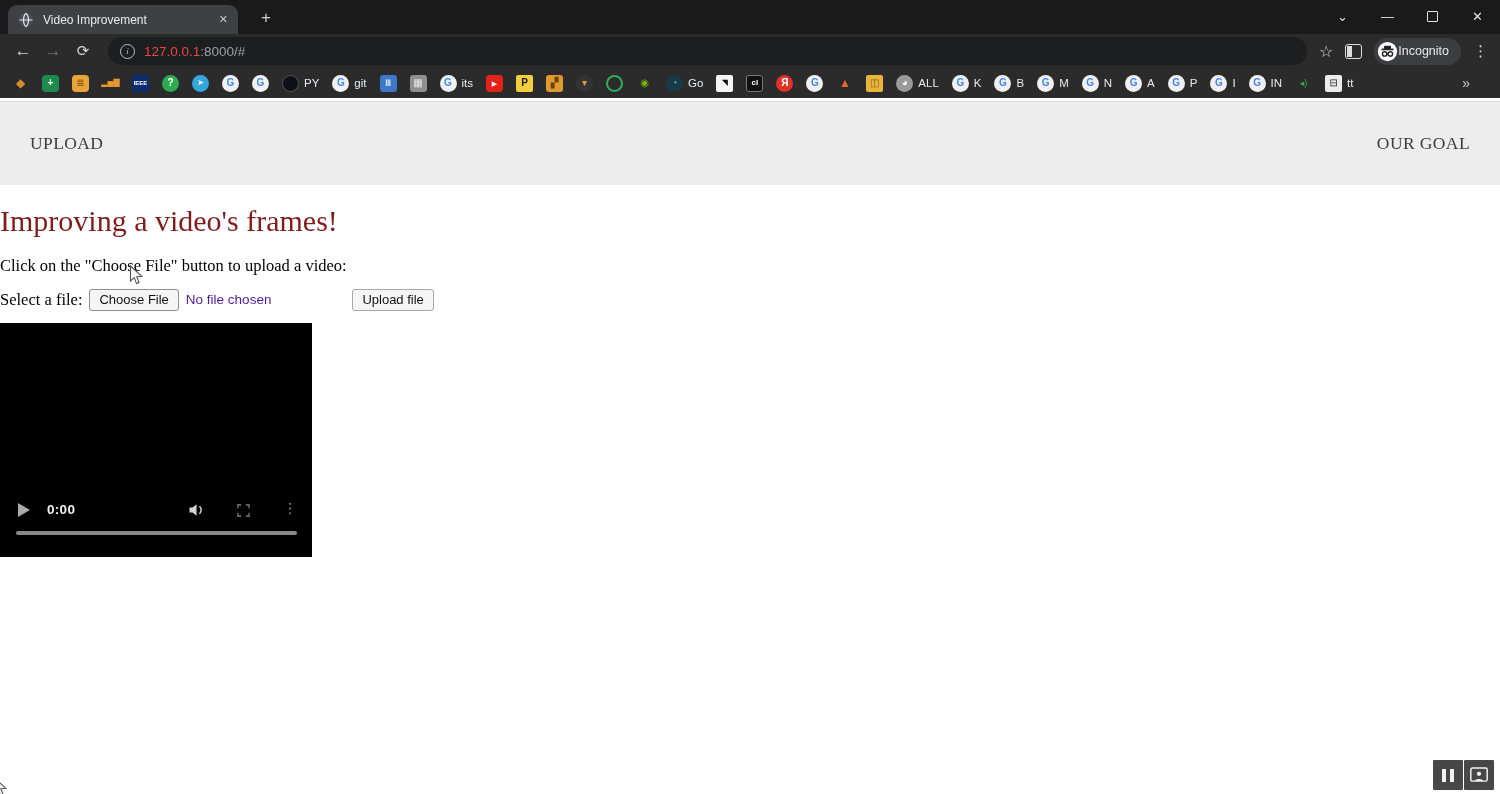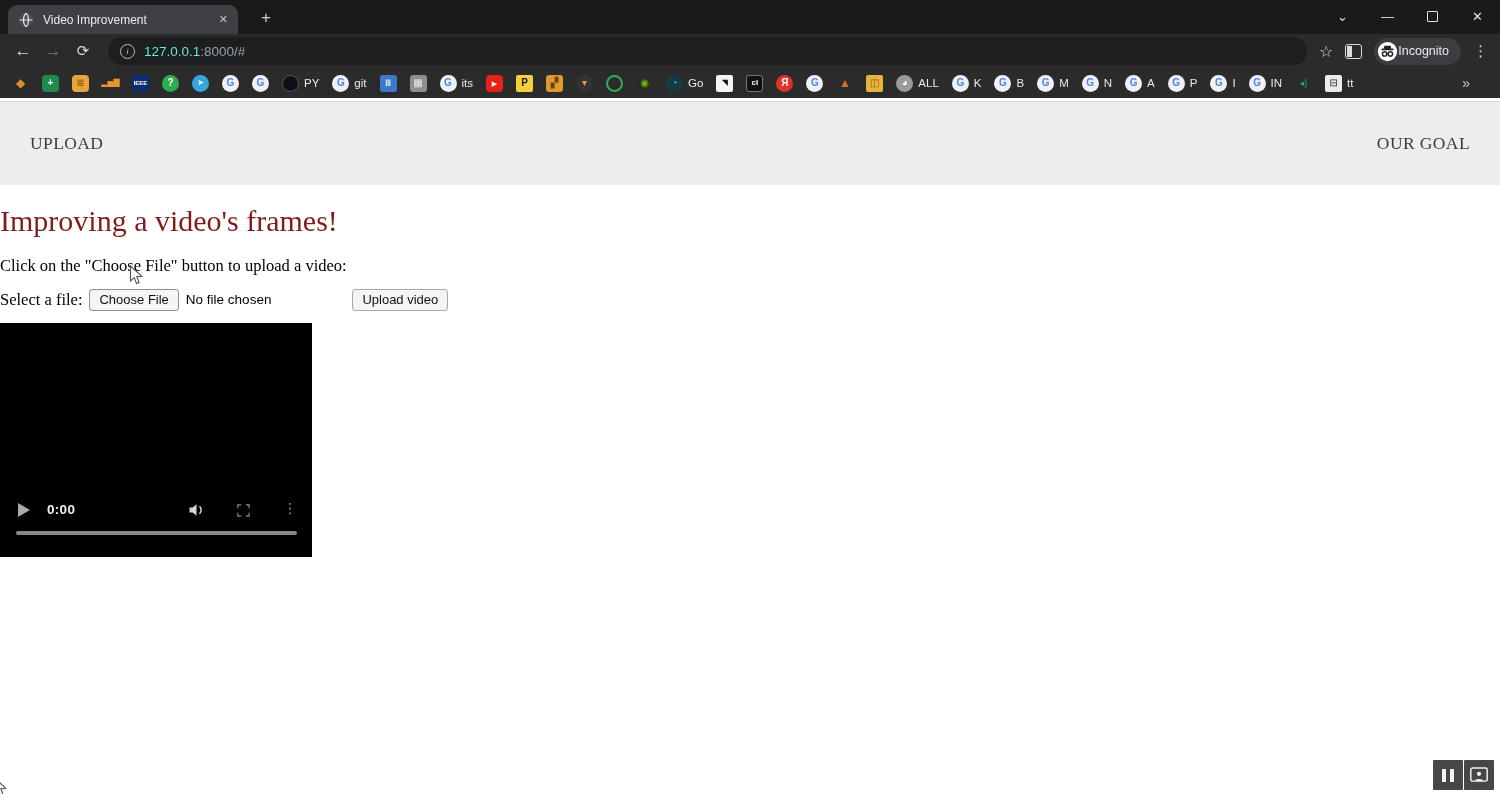--- a/index.html
+++ b/index.html
@@ -24,21 +24,21 @@
   .navbtn{width:26px;height:26px;display:flex;align-items:center;justify-content:center;
           color:#d8d8d8;font-size:17px;}
   .navbtn.disabled{color:#757575;}
   .navbtn.reload{font-size:15px;}
   .urlpill{flex:1;height:28px;background:#1d1e20;border-radius:14px;margin:0 8px;display:flex;
            align-items:center;padding:0 12px;gap:9px;}
   .info-ic{width:13px;height:13px;border:1.2px solid #bdbdbd;border-radius:50%;display:flex;
            align-items:center;justify-content:center;color:#bdbdbd;font-size:9px;font-style:italic;
            font-family:"Liberation Serif",serif;flex:none;}
   .url{font-size:13.5px;white-space:nowrap;}
-  .url .host{color:#5eead4;}
+  .url .host{color:#ef4444;}
   .url .rest{color:#9aa0a6;}
   .tool-right{display:flex;align-items:center;gap:12px;padding-right:2px;}
   .star{color:#d8d8d8;font-size:16px;}
   .sidepanel-ic{position:relative;width:15px;height:13px;border:1.5px solid #dcdcdc;border-radius:3px;}
   .sidepanel-ic::before{content:"";position:absolute;left:1px;top:1px;bottom:1px;width:5px;background:#dcdcdc;}
   .incog{display:flex;align-items:center;background:#3c3d40;border-radius:14px;height:27px;
          padding:0 12px 0 3px;}
   .incog-txt{color:#e8eaed;font-size:12.5px;}
   .menu-dots{color:#d8d8d8;font-size:15px;letter-spacing:0;}
 
@@ -55,21 +55,21 @@
         font-family:"Liberation Serif",serif;color:#000;}
   .band{margin-top:3px;height:83px;background:#ededee;border-top:1px solid #d9d9d9;display:flex;
         align-items:center;justify-content:space-between;padding:0 30px;}
   .band a{font-size:17.5px;color:#3c3c3c;text-decoration:none;letter-spacing:.4px;}
   h1{margin:19px 0 0 0;font-size:30px;font-weight:normal;color:#7f1d1d;font-family:"Liberation Serif",serif;}
   .instr{margin:18px 0 0 0;font-size:16.5px;}
   .filerow{margin-top:13px;display:flex;align-items:center;font-size:16.5px;}
   .btn{font-family:"Liberation Sans",sans-serif;font-size:13px;color:#111;background:#f5f5f5;
        border:1px solid #8f8f8f;border-radius:3px;padding:2px 9px;line-height:1.2;}
   .choose{margin-left:7px;}
-  .nofile{font-family:"Liberation Sans",sans-serif;font-size:13.5px;color:#000000;margin-left:7px;}
+  .nofile{font-family:"Liberation Sans",sans-serif;font-size:13.5px;color:#4c1d95;margin-left:7px;}
   .upload{margin-left:81px;border-color:#a8a8a8;}
   .improvedrow{margin-top:15px;font-size:16.5px;}
   .improvedrow a{color:#0000ee;text-decoration:underline;}
 
   .video{position:relative;margin-top:12px;width:312px;height:234px;background:#000000;}
   .vplay{position:absolute;left:18px;top:180px;width:0;height:0;border-left:12px solid #ababab;
          border-top:7px solid transparent;border-bottom:7px solid transparent;}
   .vtime{position:absolute;left:47px;top:179px;color:#f1f1f1;font-family:"Liberation Sans",sans-serif;
          font-size:13.5px;font-weight:bold;letter-spacing:.3px;}
   .vspeaker{position:absolute;left:188px;top:179px;}
@@ -340,21 +340,21 @@
     </div>
 
     <h1>Improving a video's frames!</h1>
 
     <p class="instr">Click on the "Choose File" button to upload a video:</p>
 
     <div class="filerow">
       <span>Select a file:</span>
       <button class="btn choose">Choose File</button>
       <span class="nofile">No file chosen</span>
-      <button class="btn upload">Upload video</button>
+      <button class="btn upload">Upload file</button>
     </div>
 
 
     <div class="video">
       <span class="vplay"></span>
       <span class="vtime">0:00</span>
       <svg class="vspeaker" width="17" height="16" viewBox="0 0 17 16">
         <path d="M1.5 5.5h3l4-3.2v11.4l-4-3.2h-3z" fill="#d4d4d4"></path>
         <path d="M11.5 4.2a5.2 5.2 0 010 7.6" stroke="#d4d4d4" stroke-width="1.5" fill="none"></path>
       </svg>

